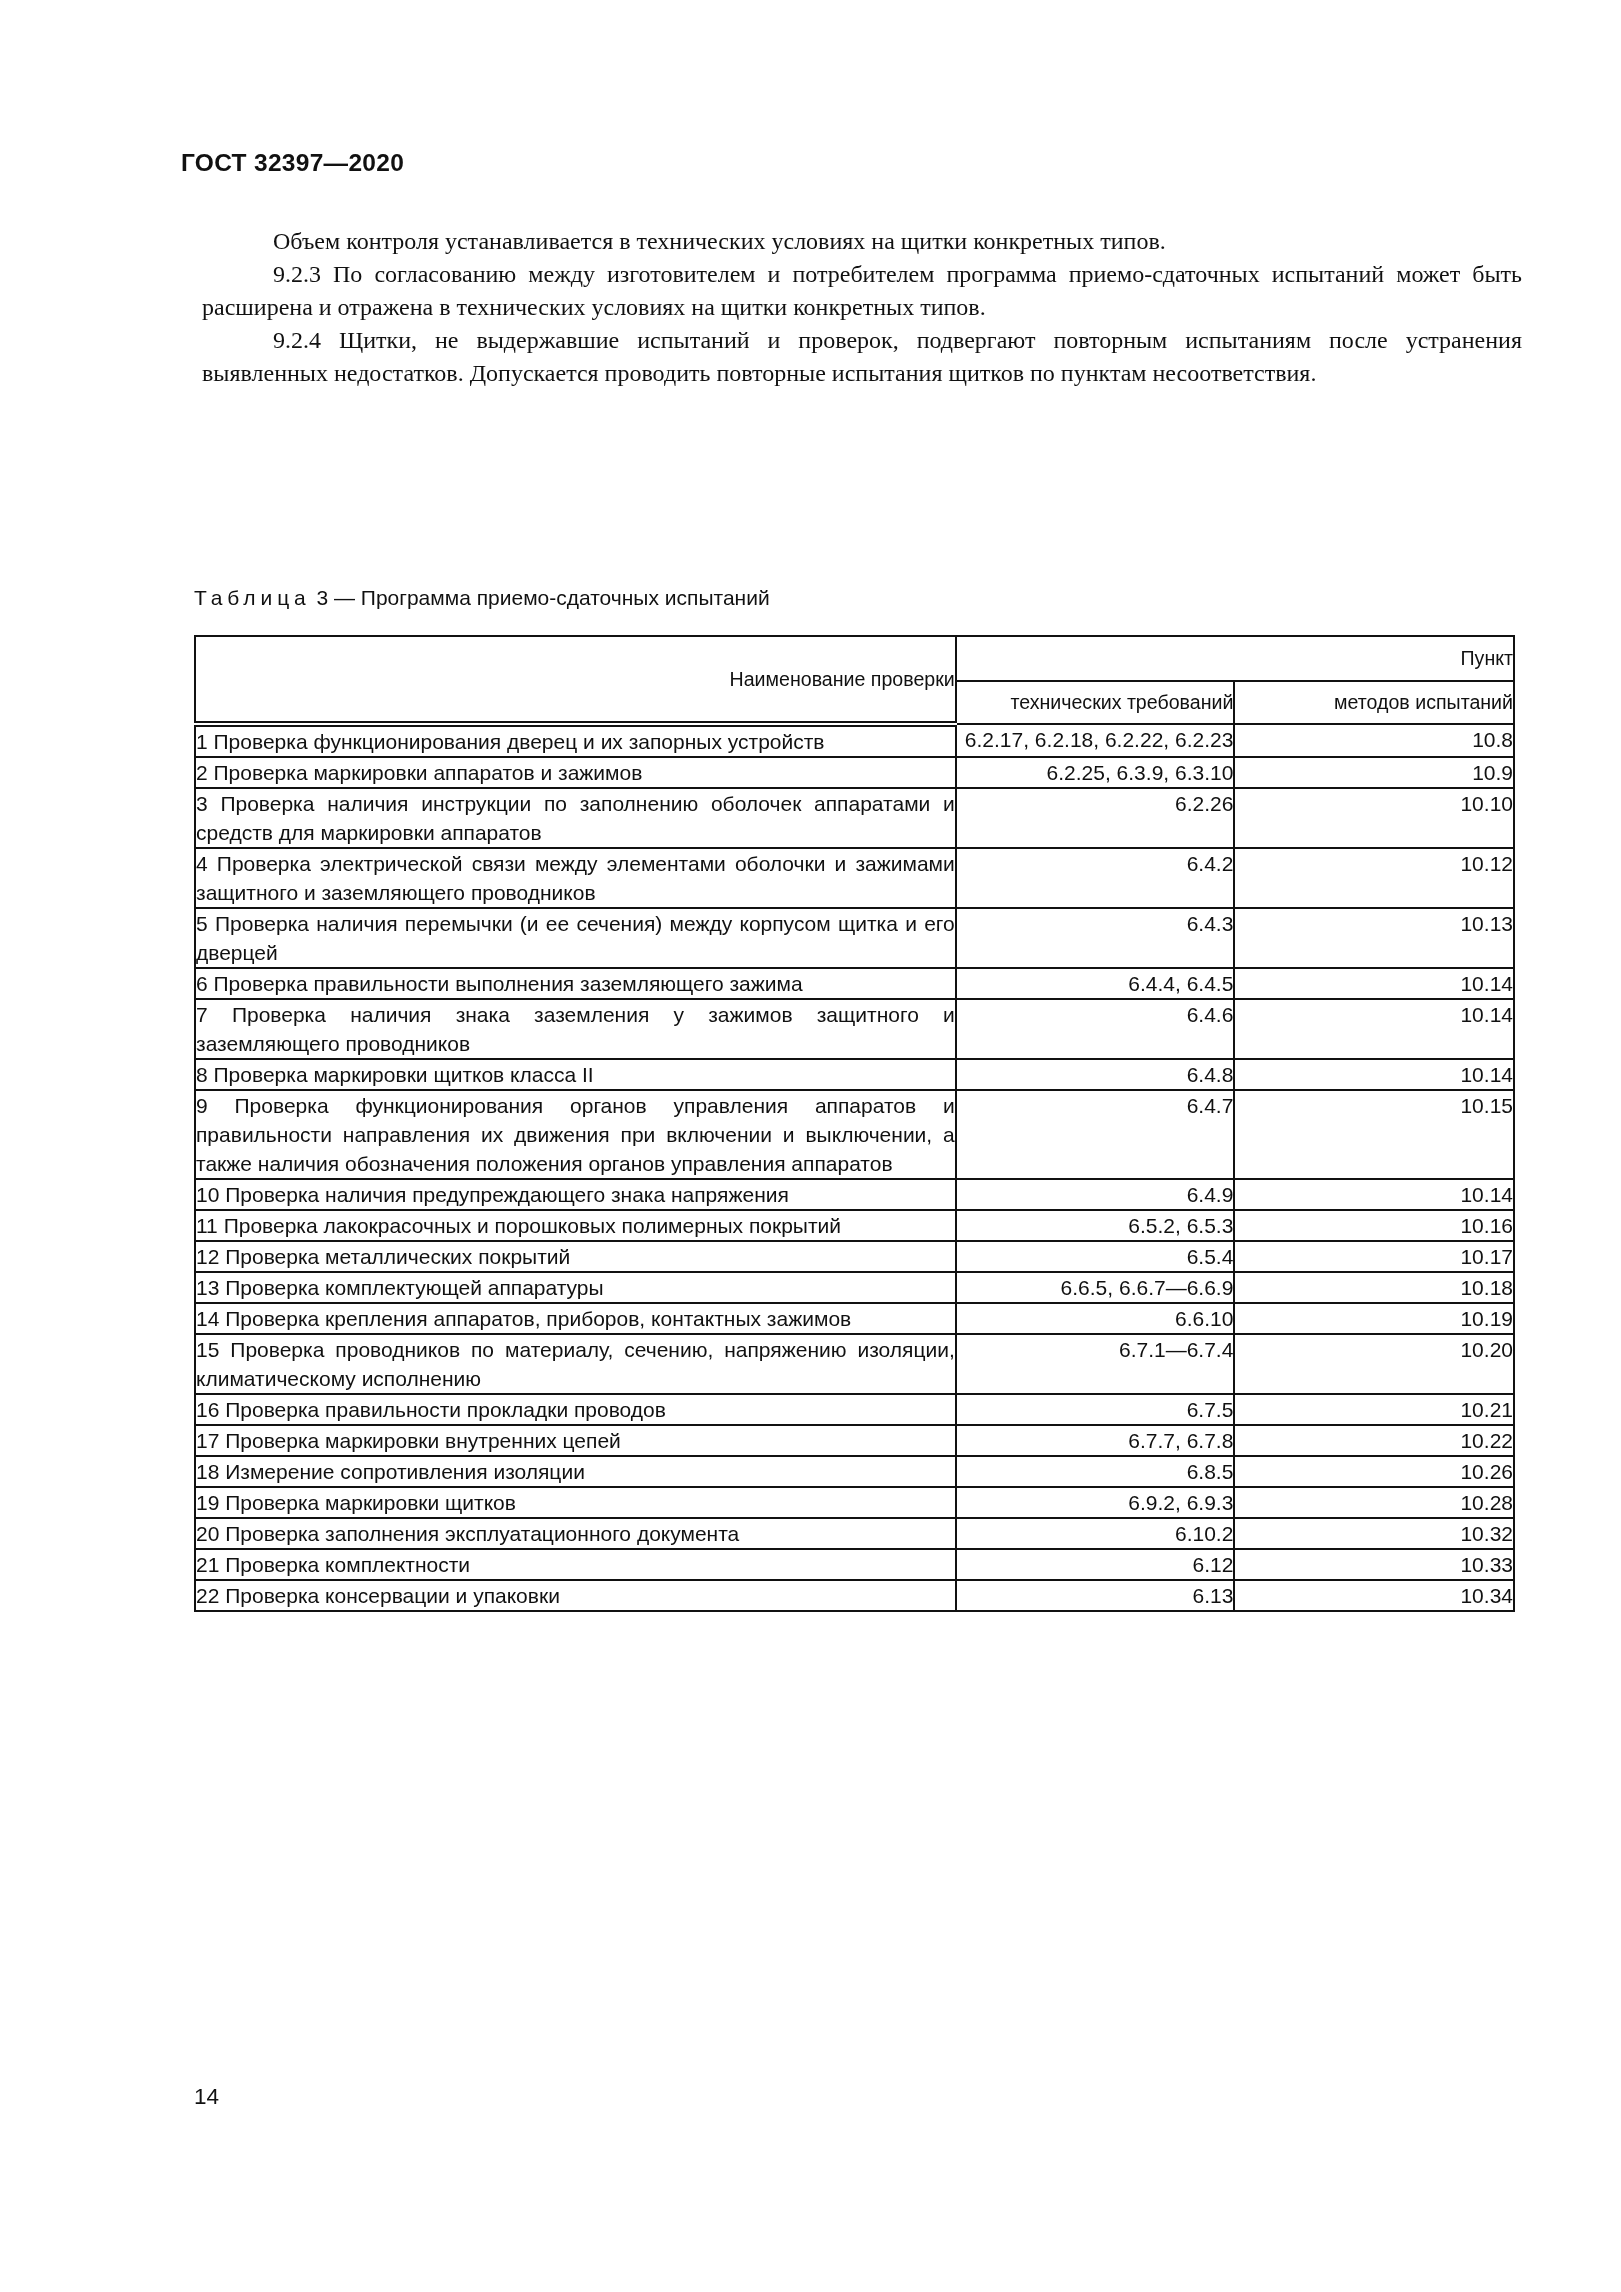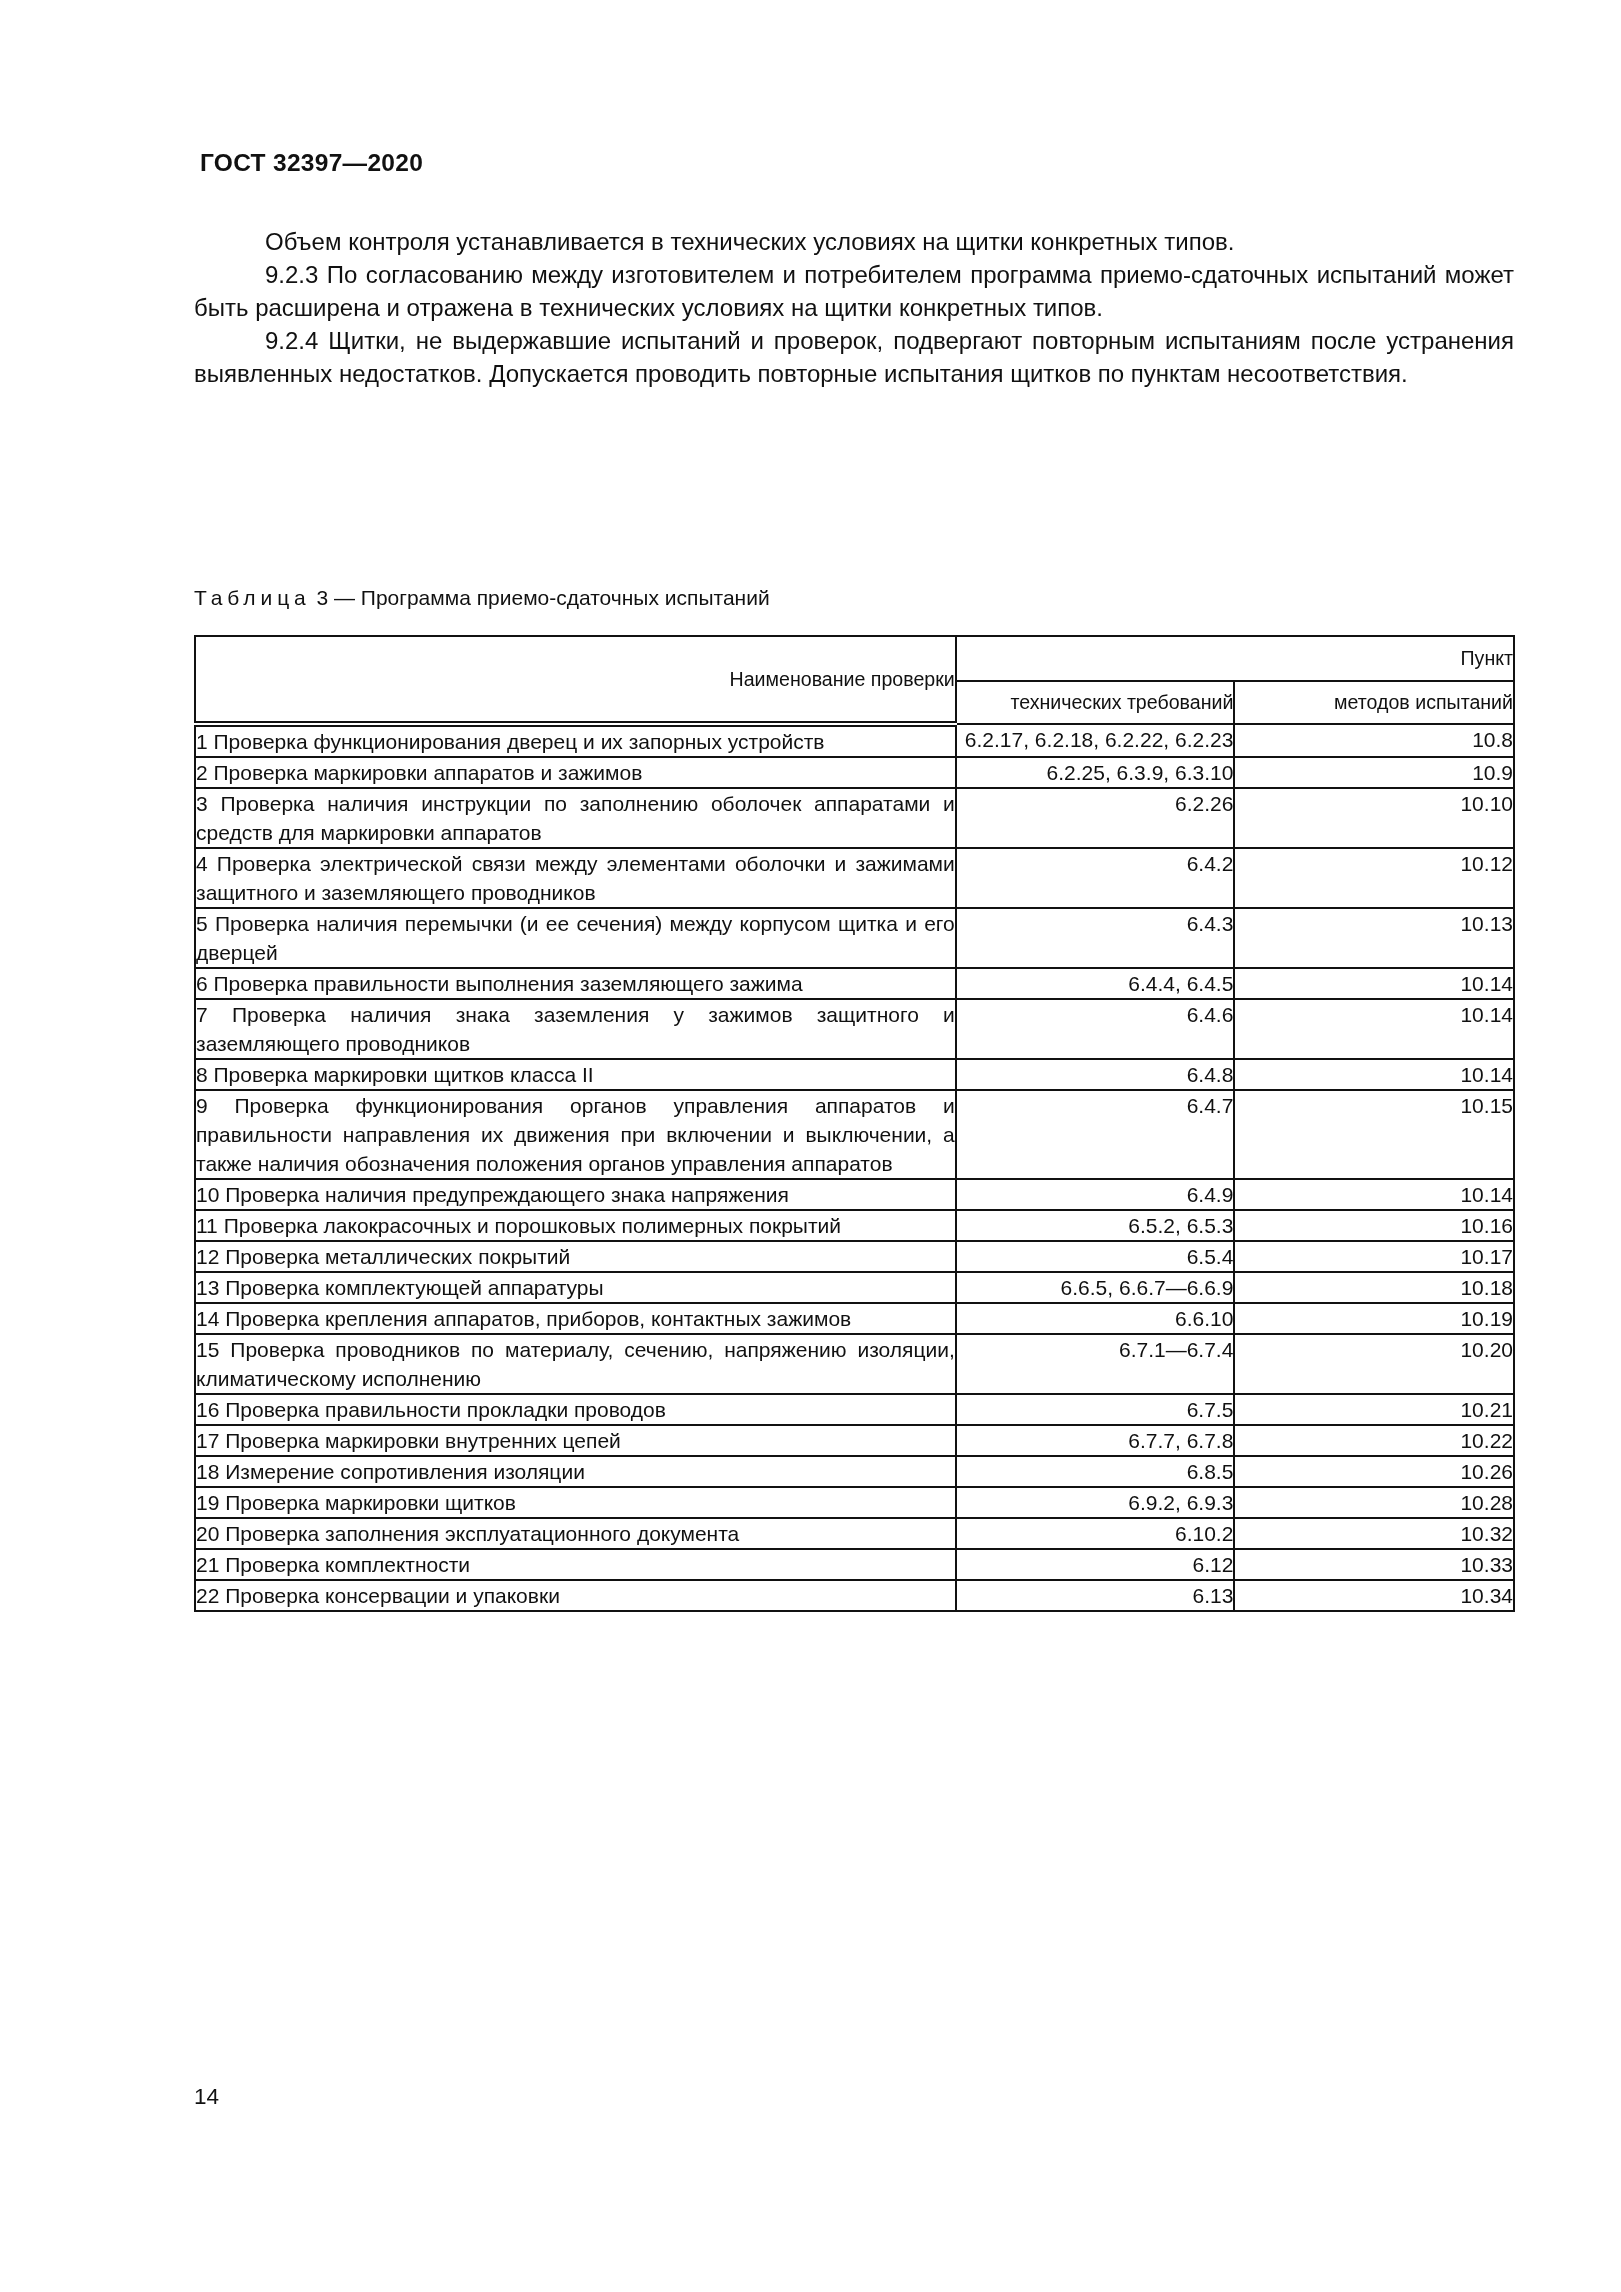--- a/index.html
+++ b/index.html
@@ -1,26 +1,26 @@
 <!DOCTYPE html>
 <html><head>
 <meta charset="utf-8">
 <style>
   html, body { margin: 0; padding: 0; background: #ffffff; }
   body {
     width: 1621px; height: 2293px; position: relative; overflow: hidden;
     font-family: "Liberation Sans", "DejaVu Sans", sans-serif; color: #111;
   }
   .doc-header {
-    position: absolute; left: 200px; top: 149px;
+    position: absolute; left: 181px; top: 149px;
     font-size: 24.5px; font-weight: bold; letter-spacing: 0.3px;
   }
   .body-text {
-    position: absolute; left: 194px; top: 225px; width: 1320px;
-    font-size: 24px; line-height: 33px; text-align: justify;
+    position: absolute; left: 202px; top: 225px; width: 1320px;
+    font-size: 24px; line-height: 33px; text-align: justify; font-family: Liberation Serif, serif;
   }
   .body-text p { margin: 0; text-indent: 71px; }
   .table-caption {
     position: absolute; left: 194px; top: 586px;
     font-size: 21px;
   }
   .table-caption .spaced { letter-spacing: 4.9px; }
   table.tests {
     position: absolute; left: 194px; top: 635px; width: 1321px;
     border-collapse: collapse; font-size: 21px;

